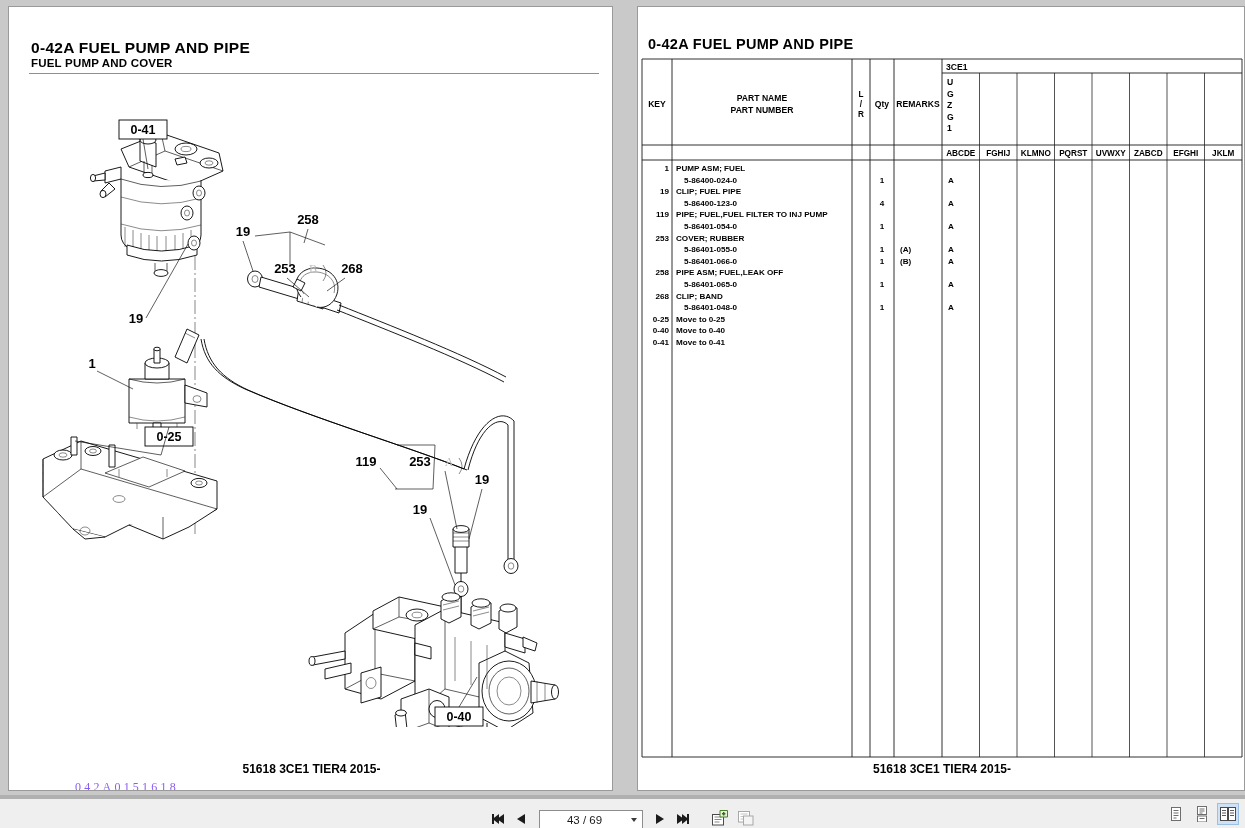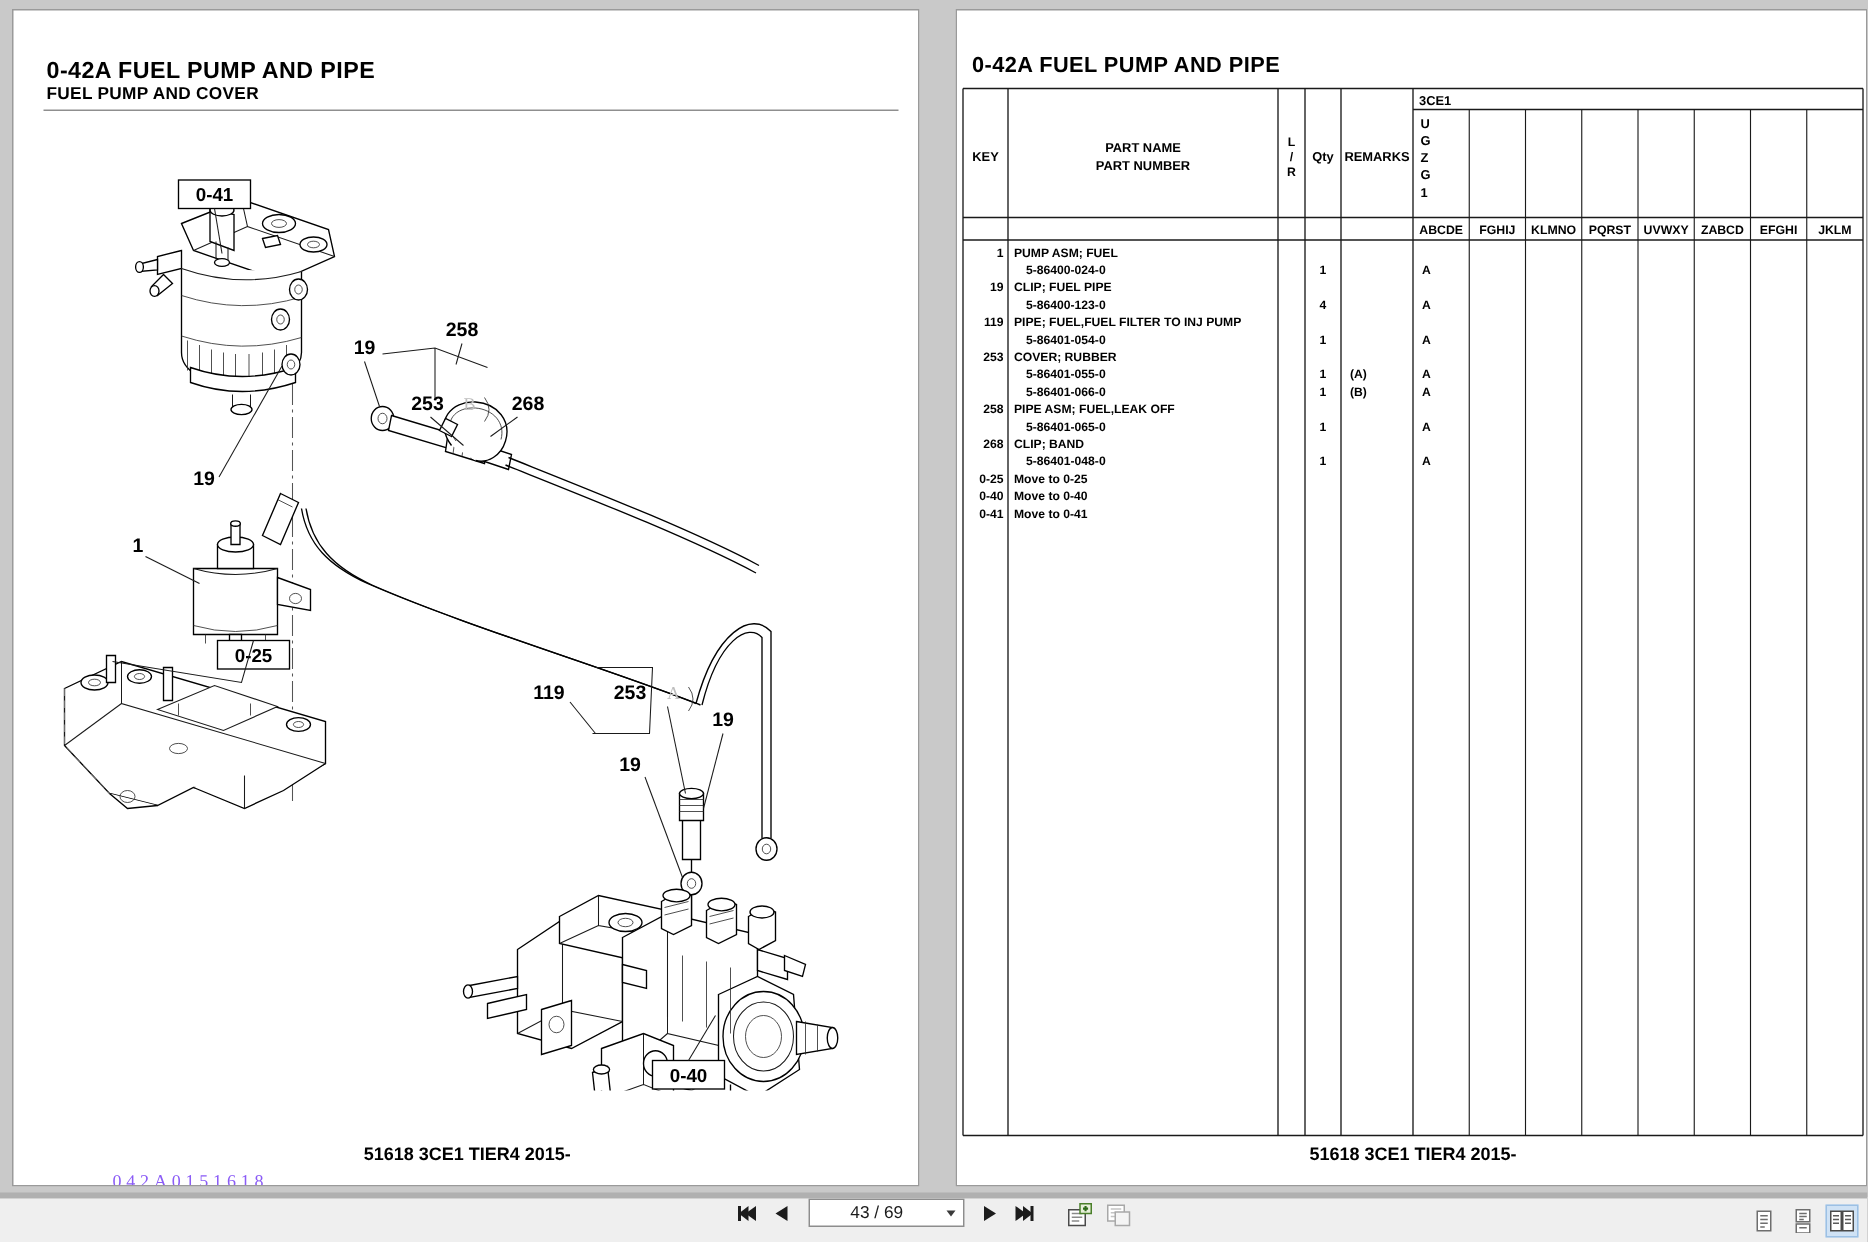--- a/index.html
+++ b/index.html
@@ -104,21 +104,21 @@
     box-sizing: border-box;
   }
   #toolbar::before {
     content: ""; position: absolute; left: 0; top: -4px;
     width: 100%; height: 4px; background: #b0b0b0;
   }
   .tb-center {
     position: absolute; left: 50%; top: 0;
     transform: translateX(-50%);
     height: 30px;
-    display: flex; align-items: flex-start; gap: 4px;
+    display: flex; align-items: flex-end; gap: 4px;
   }
   .navbtn {
     width: 19px; height: 20px;
     display: flex; align-items: center; justify-content: center;
     cursor: pointer; background: transparent; border: none; padding: 0;
   }
   .navbtn svg { display: block; }
   .pagebox {
     width: 104px; height: 19px;
     background: #fff; border: 1px solid #8d8d8d;

